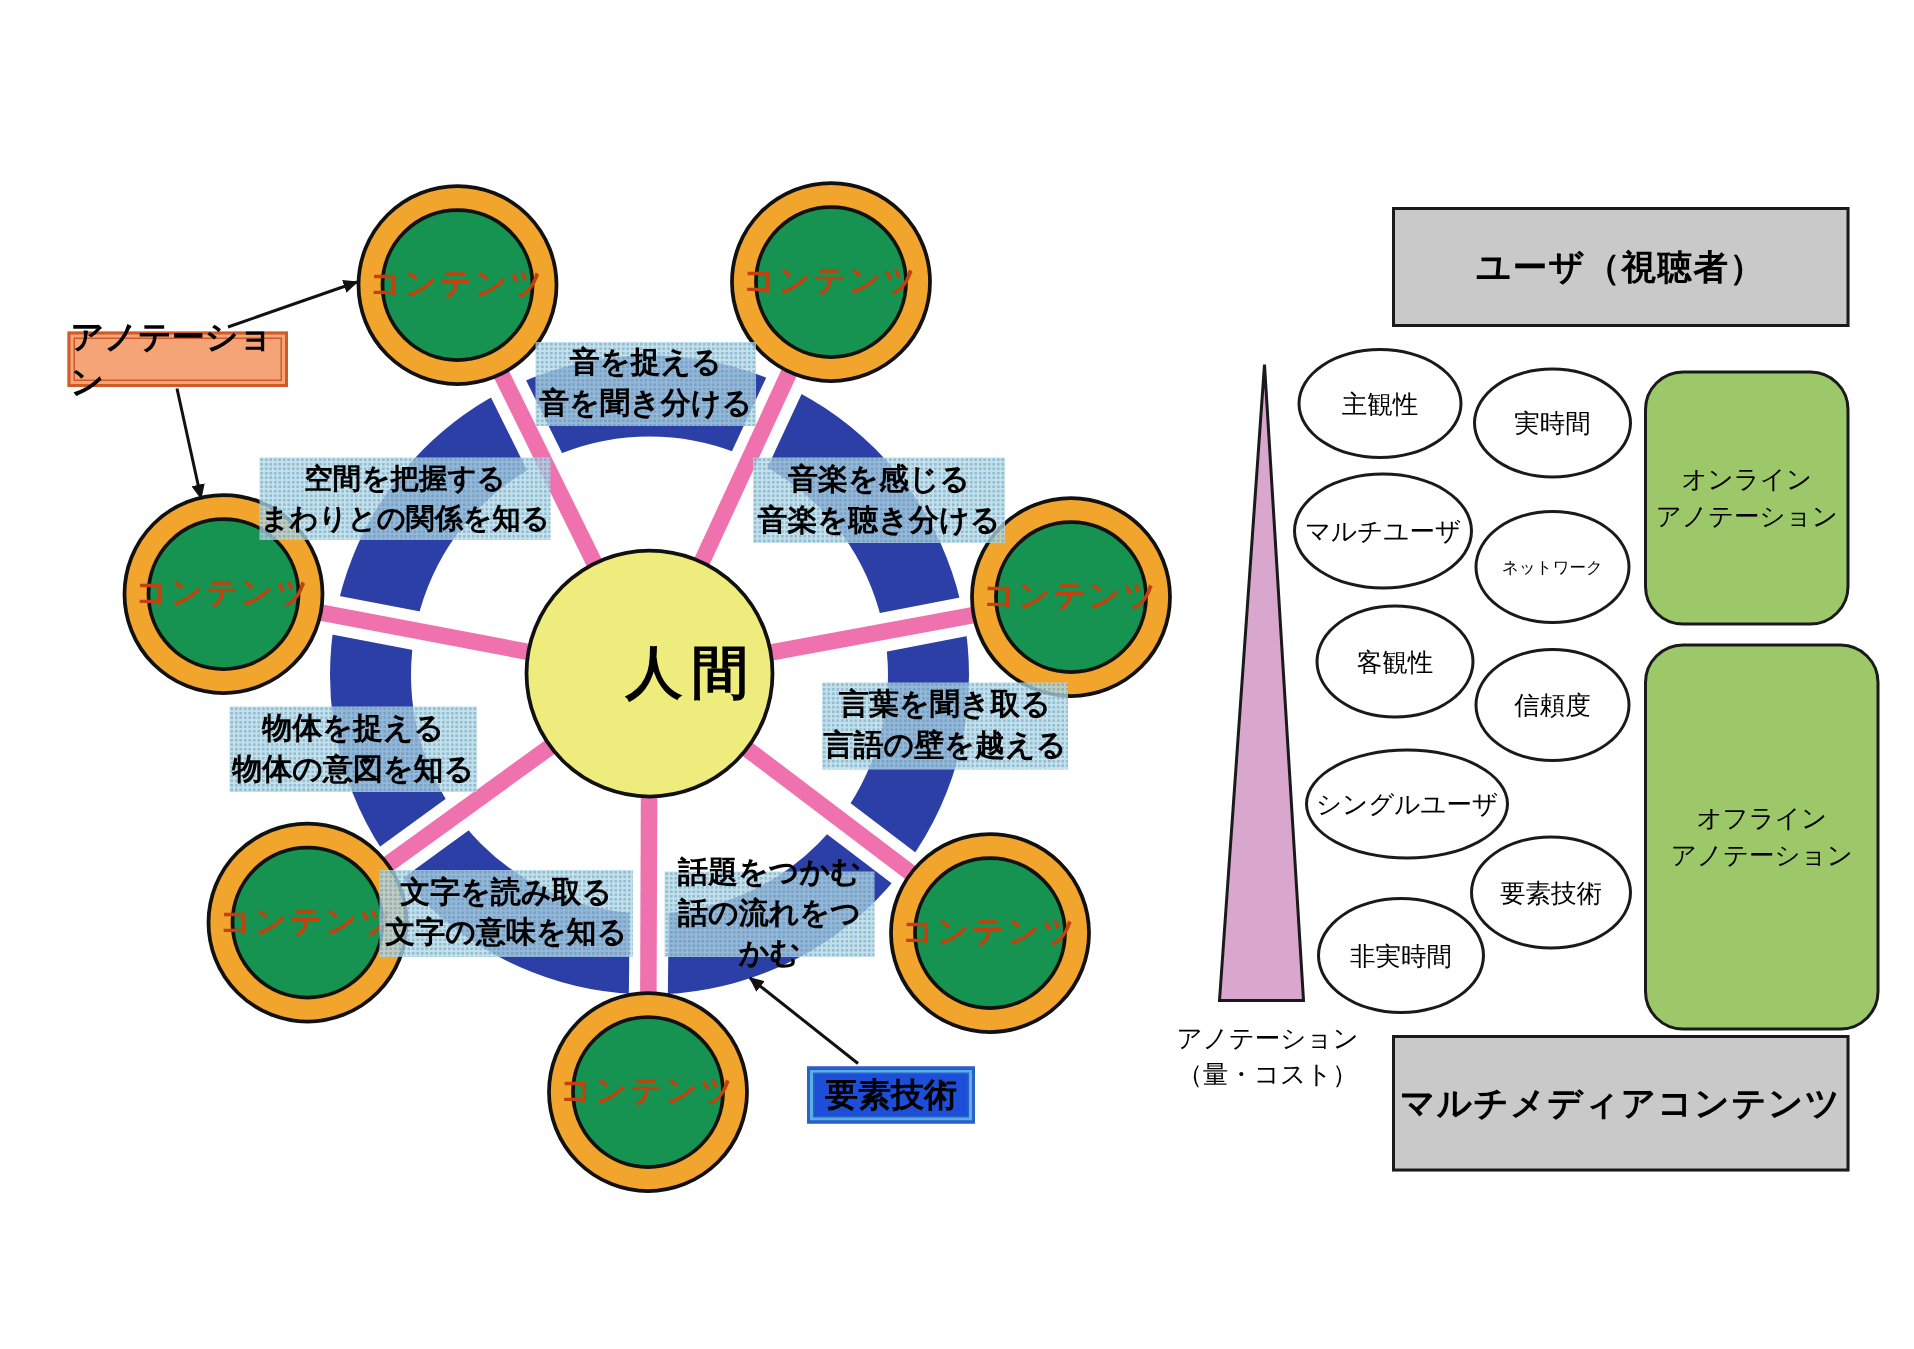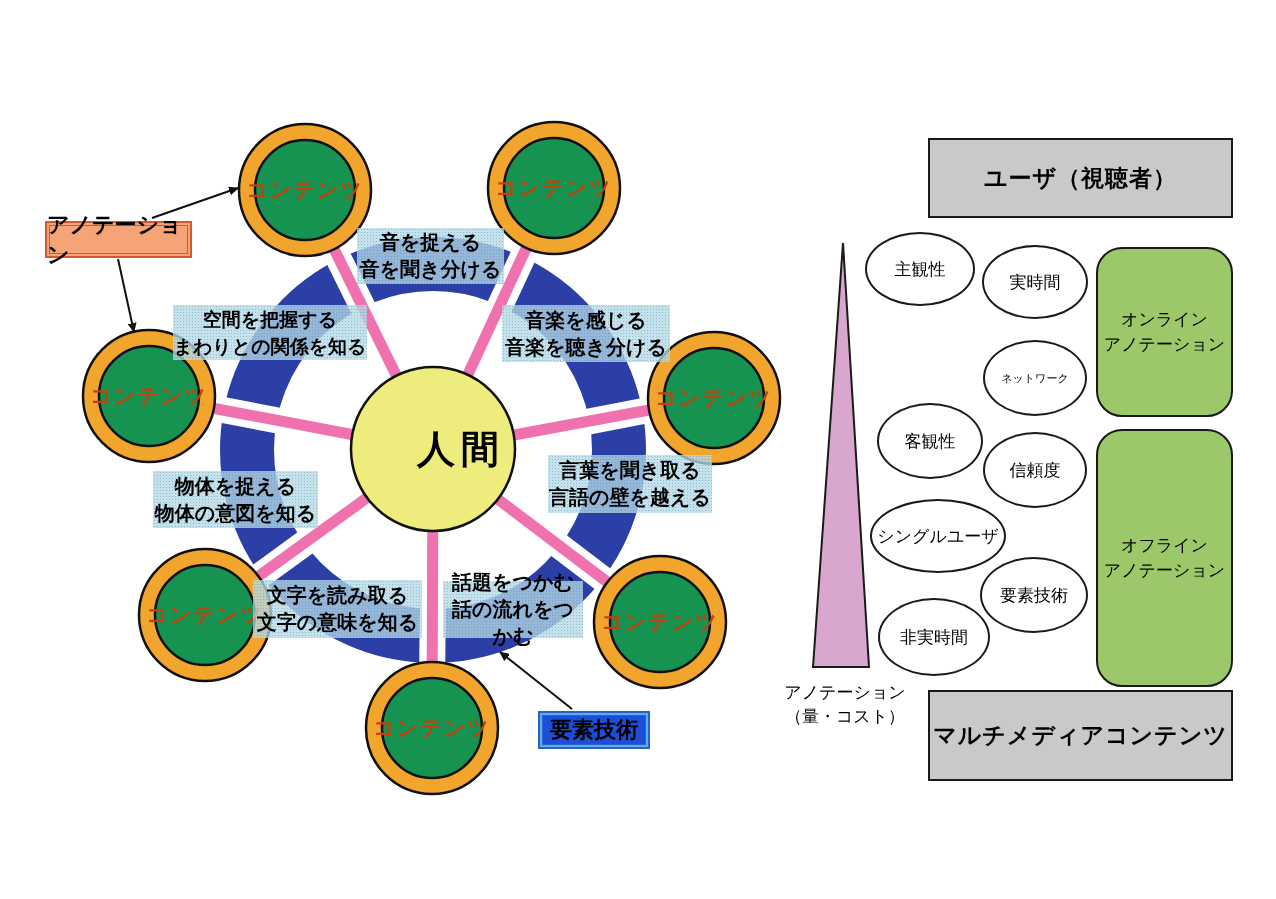--- a/index.html
+++ b/index.html
@@ -181,27 +181,28 @@
 
   <div class="overlay badge badge-tech" style="left:538px;top:711px;width:112px;height:38px;">要素技術</div>
 
   <div class="overlay box-gray" style="left:928px;top:138px;width:305px;height:80px;">ユーザ（視聴者）</div>
 
   <div class="overlay box-green" style="left:1096px;top:235px;width:137px;height:170px;">
     <span>オンライン</span>
     <span>アノテーション</span>
   </div>
 
-  <div class="overlay box-green" style="left:1096px;top:417px;width:137px;height:258px;">
+  <div class="overlay box-green" style="left:1096px;top:417px;width:157px;height:258px;">
     <span>オフライン</span>
     <span>アノテーション</span>
   </div>
 
   <div class="overlay ellipse" style="left:865px;top:232px;width:110px;height:74px;">主観性</div>
   <div class="overlay ellipse" style="left:982px;top:245px;width:106px;height:74px;">実時間</div>
+  <div class="overlay ellipse" style="left:862px;top:315px;width:120px;height:78px;">マルチユーザ</div>
   <div class="overlay ellipse" style="left:983px;top:340px;width:104px;height:76px;font-size:11px;">ネットワーク</div>
   <div class="overlay ellipse" style="left:877px;top:403px;width:106px;height:76px;">客観性</div>
   <div class="overlay ellipse" style="left:983px;top:432px;width:104px;height:76px;">信頼度</div>
   <div class="overlay ellipse" style="left:870px;top:499px;width:136px;height:74px;">シングルユーザ</div>
   <div class="overlay ellipse" style="left:980px;top:557px;width:108px;height:76px;">要素技術</div>
   <div class="overlay ellipse" style="left:878px;top:598px;width:112px;height:78px;">非実時間</div>
 
   <div class="overlay axis-label" style="left:779px;top:681px;width:132px;">
     <span>アノテーション</span>
     <span>（量・コスト）</span>

